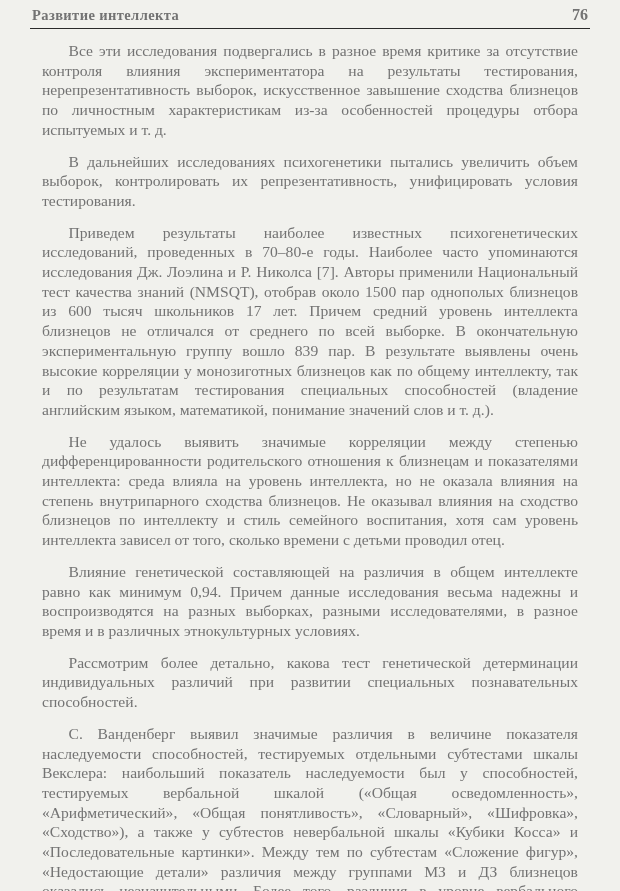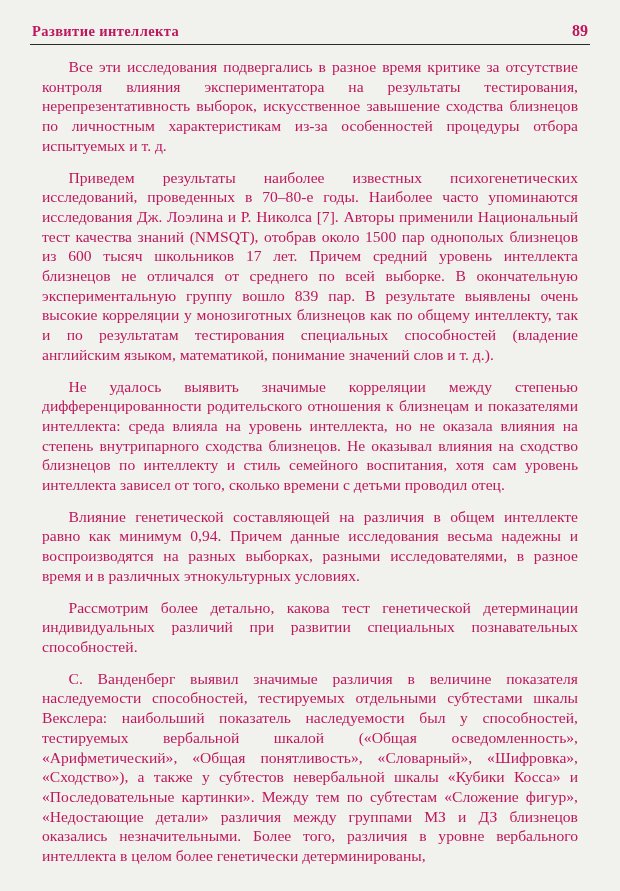--- a/index.html
+++ b/index.html
@@ -9,23 +9,23 @@
   body {
     width: 620px;
     height: 891px;
     background: #f1f1ed;
     overflow: hidden;
   }
   .page {
     box-sizing: border-box;
     width: 620px;
     height: 891px;
-    padding: 22px 30px 10px 30px;
+    padding: 6px 30px 10px 30px;
     background: #f1f1ed;
-    color: #be185d;
+    color: #737373;
   }
   .running-header {
     display: flex;
     justify-content: space-between;
     align-items: baseline;
     font-family: "Liberation Serif", serif;
     font-weight: bold;
     padding: 0 2px 2px 2px;
   }
   .running-header .title {
@@ -53,27 +53,28 @@
     text-indent: 1.7em;
   }
 </style>
 </head>
 <body>
 
 <div class="page">
 
   <div class="running-header">
     <span class="title">Развитие интеллекта</span>
-    <span class="pagenum">89</span>
+    <span class="pagenum">76</span>
   </div>
 
   <hr class="header-rule">
 
   <div class="body-text">
     <p>Все эти исследования подвергались в разное время критике за отсутствие контроля влияния экспериментатора на результаты тестирования, нерепрезентативность выборок, искусственное завышение сходства близнецов по личностным характеристикам из-за особенностей процедуры отбора испытуемых и т. д.</p>
+    <p>В дальнейших исследованиях психогенетики пытались увеличить объем выборок, контролировать их репрезентативность, унифицировать условия тестирования.</p>
     <p>Приведем результаты наиболее известных психогенетических исследований, проведенных в 70–80-е годы. Наиболее часто упоминаются исследования Дж. Лоэлина и Р. Николса [7]. Авторы применили Национальный тест качества знаний (NMSQT), отобрав около 1500 пар однополых близнецов из 600 тысяч школьников 17 лет. Причем средний уровень интеллекта близнецов не отличался от среднего по всей выборке. В окончательную экспериментальную группу вошло 839 пар. В результате выявлены очень высокие корреляции у монозиготных близнецов как по общему интеллекту, так и по результатам тестирования специальных способностей (владение английским языком, математикой, понимание значений слов и т. д.).</p>
     <p>Не удалось выявить значимые корреляции между степенью дифференцированности родительского отношения к близнецам и показателями интеллекта: среда влияла на уровень интеллекта, но не оказала влияния на степень внутрипарного сходства близнецов. Не оказывал влияния на сходство близнецов по интеллекту и стиль семейного воспитания, хотя сам уровень интеллекта зависел от того, сколько времени с детьми проводил отец.</p>
     <p>Влияние генетической составляющей на различия в общем интеллекте равно как минимум 0,94. Причем данные исследования весьма надежны и воспроизводятся на разных выборках, разными исследователями, в разное время и в различных этнокультурных условиях.</p>
     <p>Рассмотрим более детально, какова тест генетической детерминации индивидуальных различий при развитии специальных познавательных способностей.</p>
     <p>С. Ванденберг выявил значимые различия в величине показателя наследуемости способностей, тестируемых отдельными субтестами шкалы Векслера: наибольший показатель наследуемости был у способностей, тестируемых вербальной шкалой («Общая осведомленность», «Арифметический», «Общая понятливость», «Словарный», «Шифровка», «Сходство»), а также у субтестов невербальной шкалы «Кубики Косса» и «Последовательные картинки». Между тем по субтестам «Сложение фигур», «Недостающие детали» различия между группами МЗ и ДЗ близнецов оказались незначительными. Более того, различия в уровне вербального интеллекта в целом более генетически детерминированы,</p>
   </div>
 
 </div>
 
 </body></html>

